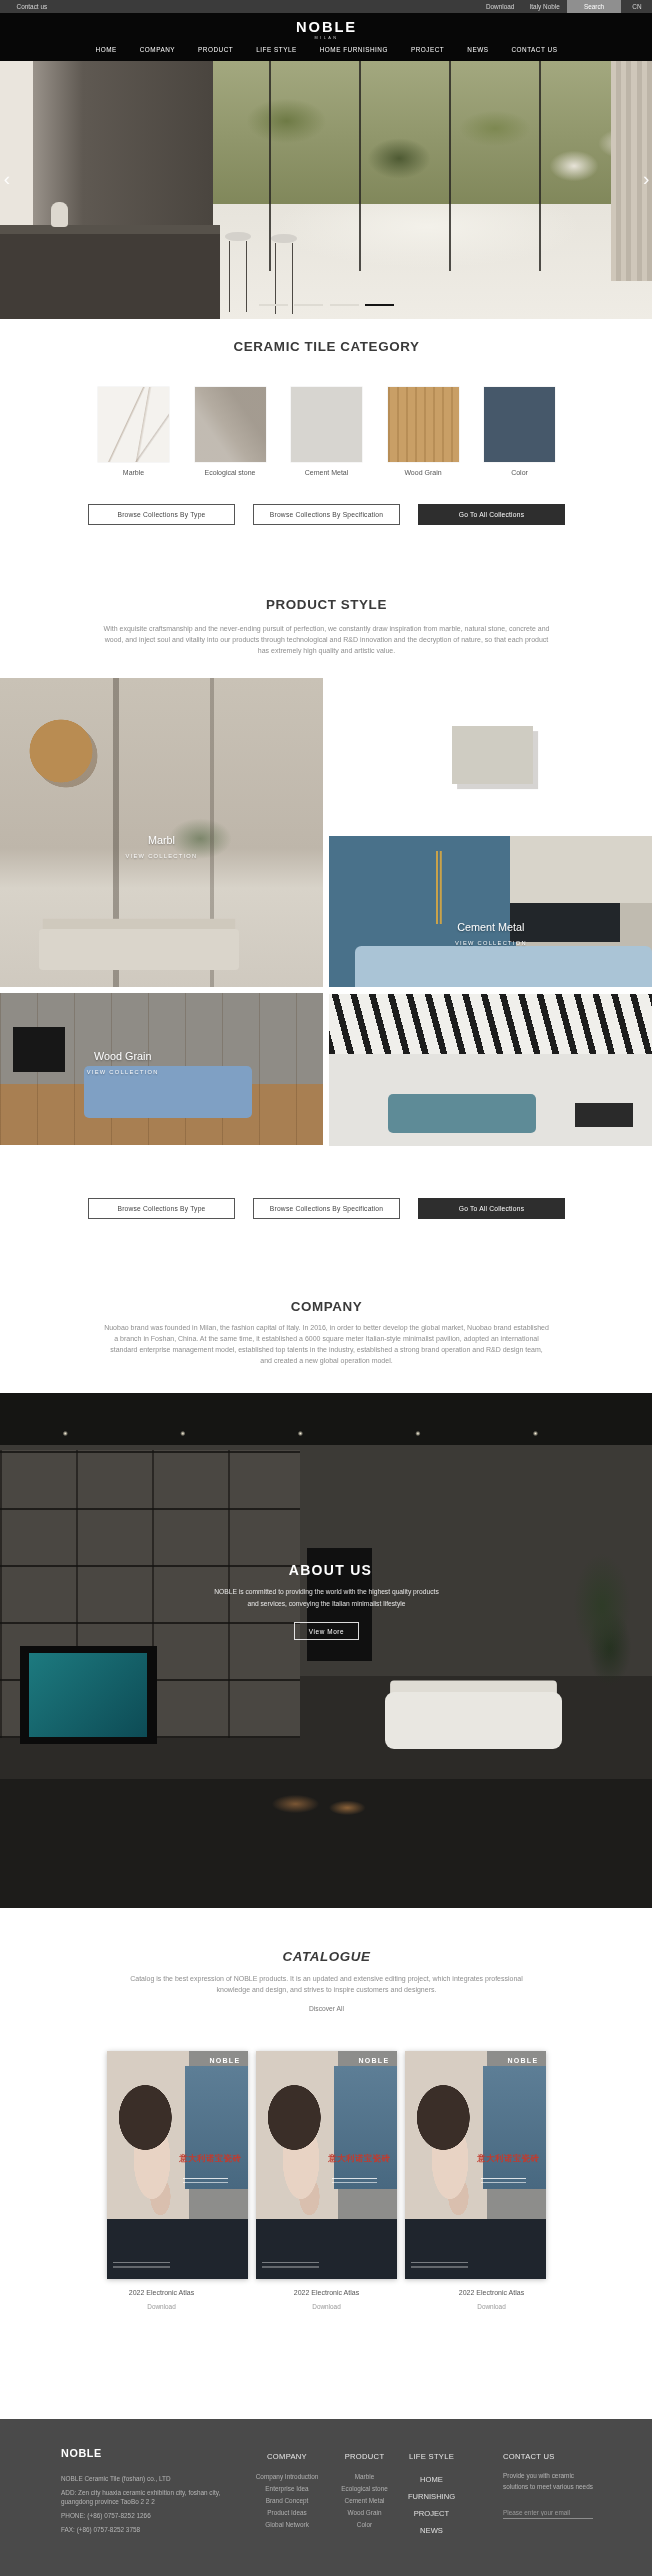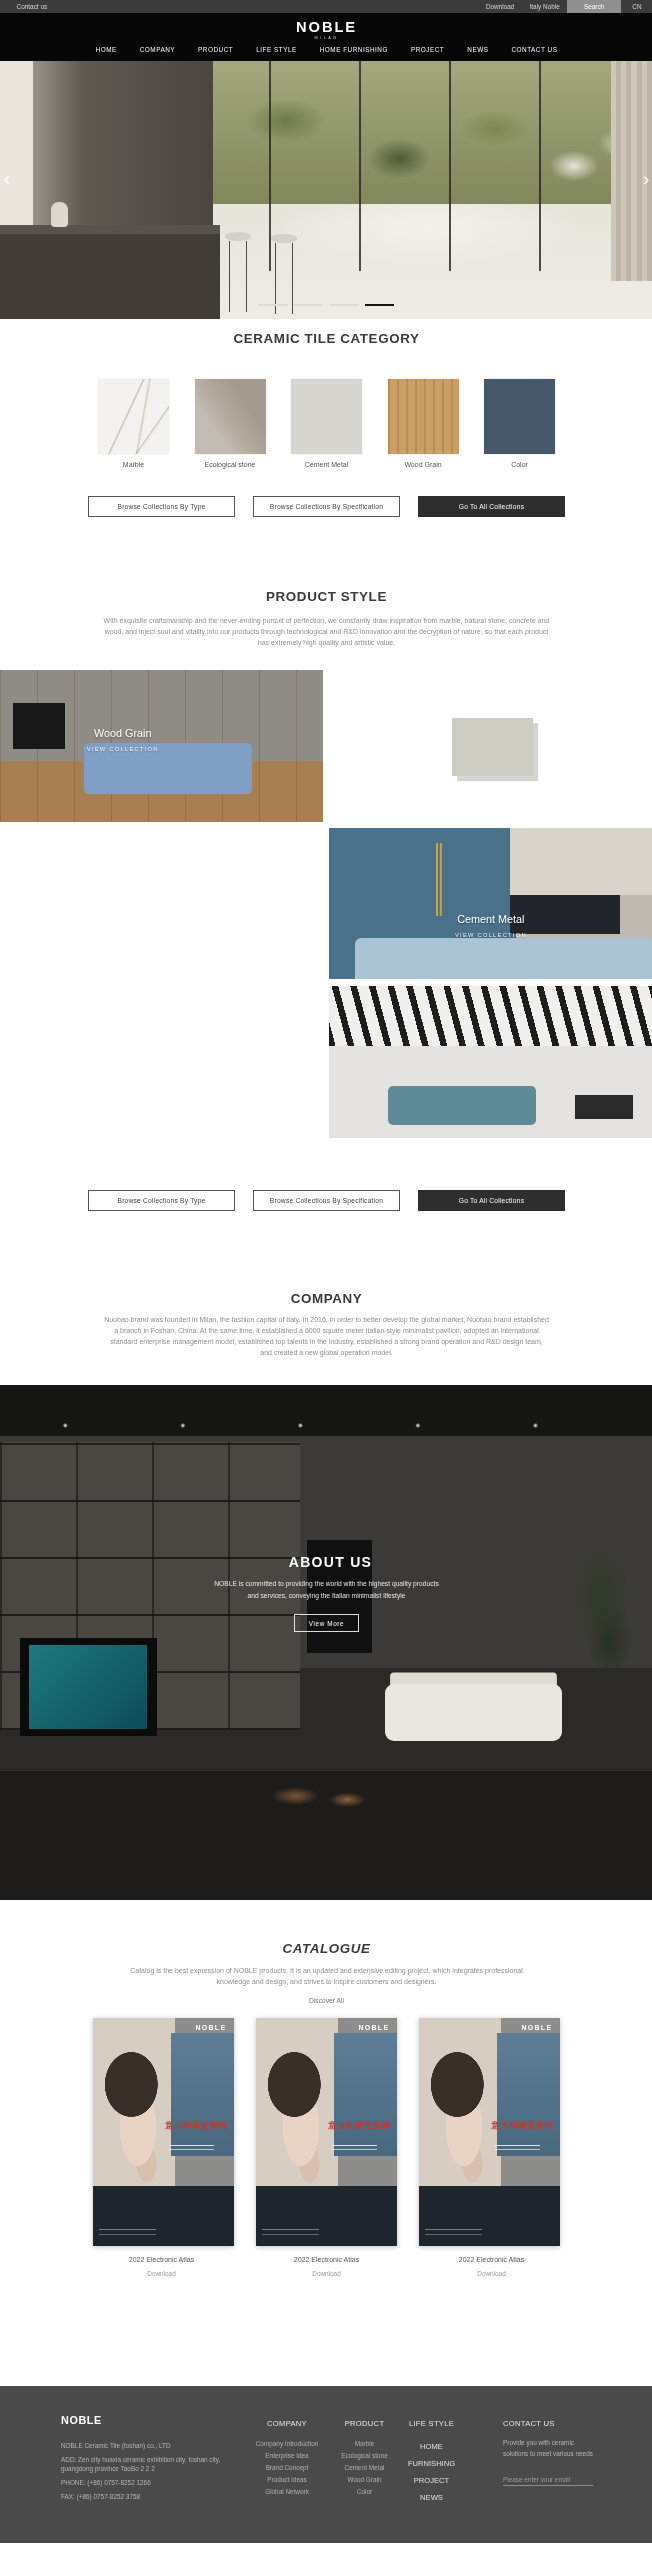--- a/index.html
+++ b/index.html
@@ -52,21 +52,21 @@
   .arrow-prev { left:3.8px; } .arrow-next { right:3.8px; }
   .hero-dots { position:absolute; left:0; right:0; bottom:12.7px; display:flex; justify-content:center; gap:6.4px; z-index:5; }
   .dash { width:29px; height:2.5px; background:#dedbd3; cursor:pointer; }
   .dash.active { background:#141414; }
 
   
   .h2 { text-align:center; font-size:13.4px; font-weight:bold; color:#3a3a3a; letter-spacing:0.6px; line-height:18px; }
   .para { text-align:center; font-size:7px; color:#8f8f8f; line-height:10.8px; margin-left:auto; margin-right:auto; }
 
   
-  .sec-category { padding-top:11px; }
+  .sec-category { padding-top:19px; }
   .tiles { display:flex; justify-content:center; gap:25.5px; margin-top:31px; }
   .tile { width:71px; text-align:center; cursor:pointer; }
   .swatch { width:71px; height:75px; position:relative; box-shadow:0 0 0 0.6px rgba(0,0,0,.06); }
   .swatch-marble::after { content:""; position:absolute; inset:0;
     background:
       linear-gradient(115deg, transparent 42%, rgba(150,130,110,.45) 43%, transparent 45%),
       linear-gradient(100deg, transparent 60%, rgba(150,130,110,.35) 61%, transparent 64%),
       linear-gradient(125deg, transparent 72%, rgba(120,100,85,.3) 73%, transparent 75%); }
   .swatch-eco::after { content:""; position:absolute; inset:0;
     background:linear-gradient(55deg, rgba(255,255,255,.18) 30%, transparent 45%, rgba(90,80,70,.18) 70%); }
@@ -155,21 +155,21 @@
   .about-text { position:absolute; left:0; right:0; top:169px; text-align:center; color:#fff; z-index:4; }
   .about-title { font-size:14px; font-weight:bold; letter-spacing:1.3px;margin-left:8px; }
   .about-line { font-size:6.7px; color:rgba(255,255,255,.88); margin-top:9px; line-height:1.5; }
   .about-line + .about-line { margin-top:1.9px; }
   .about-btn { display:inline-block; margin-top:12.7px; border:0.6px solid rgba(255,255,255,.85); color:#fff; font-size:6.4px; letter-spacing:0.6px; padding:4.5px 14px; cursor:pointer; }
 
   
   .sec-catalogue .h2 { margin-top:40px;font-style:italic; }
   .sec-catalogue .para { margin-top:7.6px; width:408px; }
   .discover { display:block; margin:9px auto 0; text-align:center; font-size:6.7px; color:#777; text-decoration:none; width:76px; cursor:pointer; }
-  .covers { display:flex; justify-content:center; gap:22px; margin-top:14px;text-decoration:underline; }
+  .covers { display:flex; justify-content:center; gap:8px; margin-top:39px;text-decoration:underline; }
   .cover { position:relative; width:141px; height:228px; background:linear-gradient(90deg,#d7cdc2 0 58%,#8d8d8b 58% 100%); overflow:hidden; cursor:pointer; box-shadow:0 1.3px 5.1px rgba(0,0,0,.25); }
   .cv-blue { position:absolute; right:0; top:15.3px; width:45%; height:54%; background:linear-gradient(180deg,#5d7e96,#486880); }
   .cv-dark { position:absolute; left:0; bottom:0; width:100%; height:26%; background:#1f252d; }
   .cv-face { position:absolute; left:2%; top:12%; width:60%; height:62%;
     background:
       radial-gradient(52% 38% at 42% 28%, #3a2e28 0 60%, transparent 61%),
       radial-gradient(36% 46% at 50% 58%, #e8d3c4 0 60%, transparent 61%),
       radial-gradient(20% 22% at 60% 84%, #d9bfae 0 60%, transparent 61%); }
   .cv-brand { position:absolute; top:6.4px; right:7.6px; color:#fff; font-size:7px; font-weight:bold; letter-spacing:1.3px; }
   .cv-title { position:absolute; right:4%; top:45%; width:64px; text-align:center; color:#c13b2e; font-size:8.3px; font-weight:bold; letter-spacing:0.6px; }
@@ -279,20 +279,27 @@
       <div class="btn">Browse Collections By Specification</div>
       <div class="btn dark">Go To All Collections</div>
     </div>
   </div>
 
   <div class="sec-product">
     <div class="h2">PRODUCT STYLE</div>
     <div class="para">With exquisite craftsmanship and the never-ending pursuit of perfection, we constantly draw inspiration from marble, natural stone, concrete and wood, and inject soul and vitality into our products through technological and R&amp;D innovation and the decryption of nature, so that each product has extremely high quality and artistic value.</div>
     <div class="pgrid">
       <div class="pcol">
+        <div class="pimg art-lobby h485">
+          <div class="sofa"></div>
+          <div class="ovl ovl-marble">
+            <div class="nm">Marbl</div>
+            <div class="cta">VIEW COLLECTION</div>
+          </div>
+        </div>
         <div class="pimg art-woodroom h238">
           <div class="tv"></div>
           <div class="sofa"></div>
           <div class="ovl ovl-wood">
             <div class="nm">Wood Grain</div>
             <div class="cta">VIEW COLLECTION</div>
           </div>
         </div>
       </div>
       <div class="pcol">

